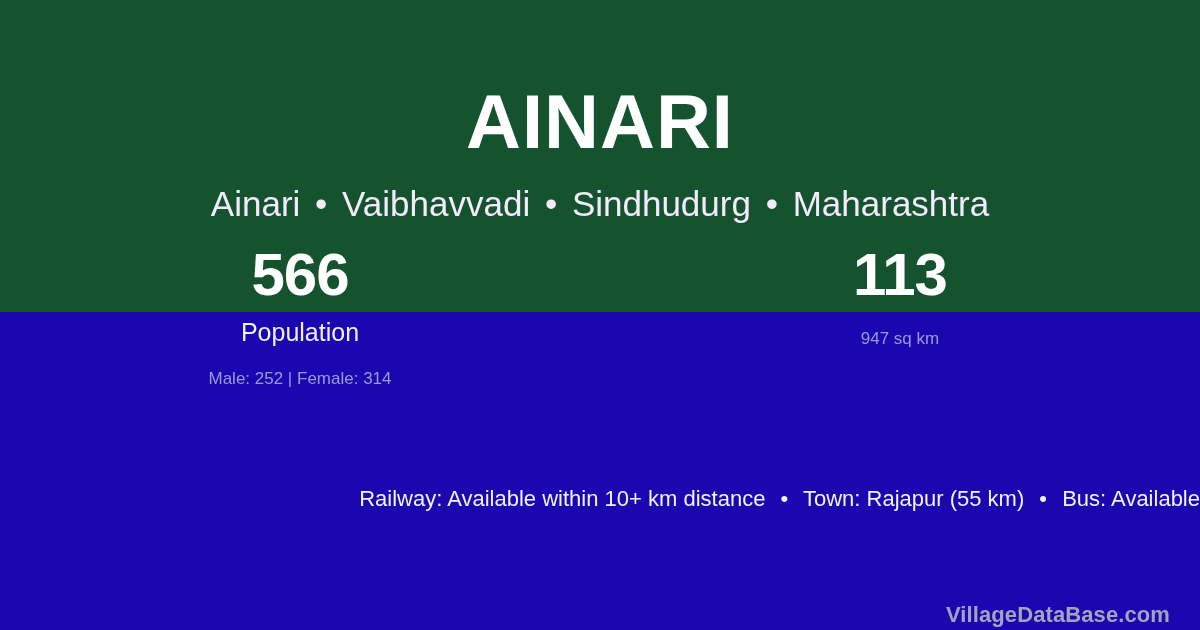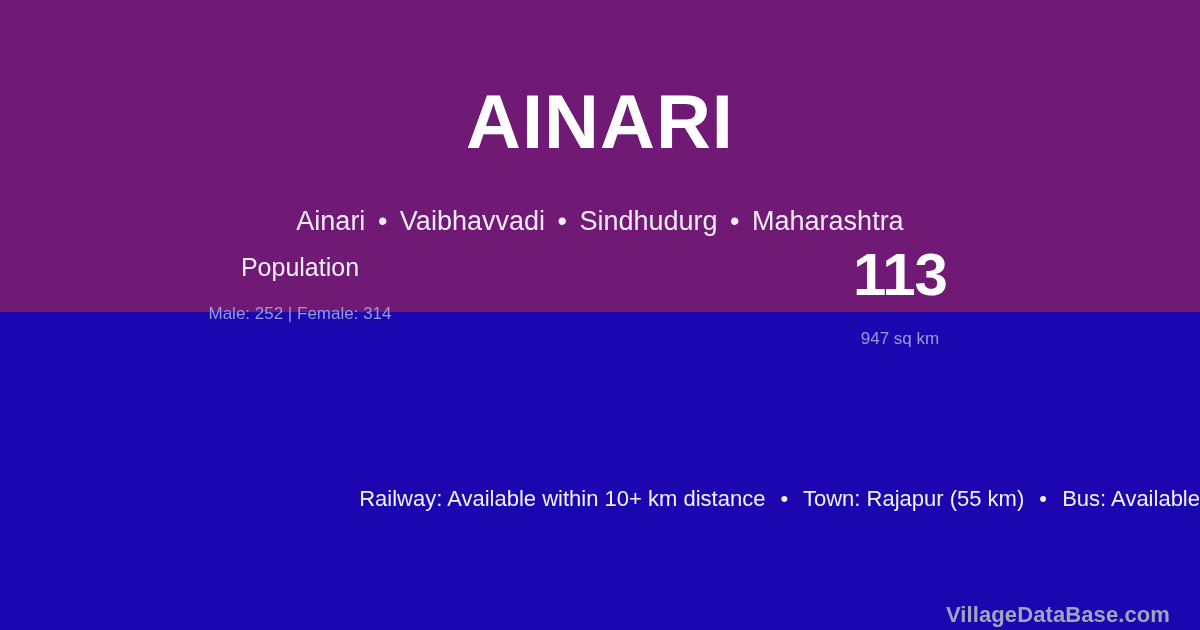--- a/index.html
+++ b/index.html
@@ -4,21 +4,21 @@
 <style>
   * { margin:0; padding:0; box-sizing:border-box; }
   html, body {
     width:1200px; height:630px;
     font-family:"Liberation Sans", sans-serif;
     overflow:hidden;
   }
   #card {
     position:relative;
     width:1200px; height:630px;
-    background:#701a75;
+    background:#14532d;
   }
   
   #lower-band {
     position:absolute;
     left:0; top:312px;
     width:1200px; height:318px;
     background:#1a07b0;
   }
   #content {
     position:absolute;
@@ -32,25 +32,24 @@
     font-size:76px;
     font-weight:bold;
     color:#ffffff;
     letter-spacing:1px;
     line-height:1;
   }
   #location-breadcrumb {
     position:absolute;
     top:183px; left:0; width:1200px;
     text-align:center;
-    font-size:27px;
+    font-size:35px;
     font-weight:normal;
     color:#f3eafd;
     line-height:1.2;
-    margin-top:22px;
   }
   #location-breadcrumb .sep { padding:0 5px; }
 
   #stats-row {
     position:absolute;
     top:243px; left:0; width:1200px;
     display:flex;
   }
   .stat {
     flex:1 1 33.333%;
@@ -115,20 +114,21 @@
       <span>Vaibhavvadi</span>
       <span class="sep">•</span>
       <span>Sindhudurg</span>
       <span class="sep">•</span>
       <span>Maharashtra</span>
     </div>
 
     <div id="stats-row">
 
       <div class="stat">
+        <div class="stat-value">566</div>
         <div class="stat-label">Population</div>
         <div class="stat-sub">Male: 252 | Female: 314</div>
       </div>
 
       <div class="stat">
         <div class="stat-value">113</div>
         <div class="stat-sub">947 sq km</div>
       </div>
 
 

